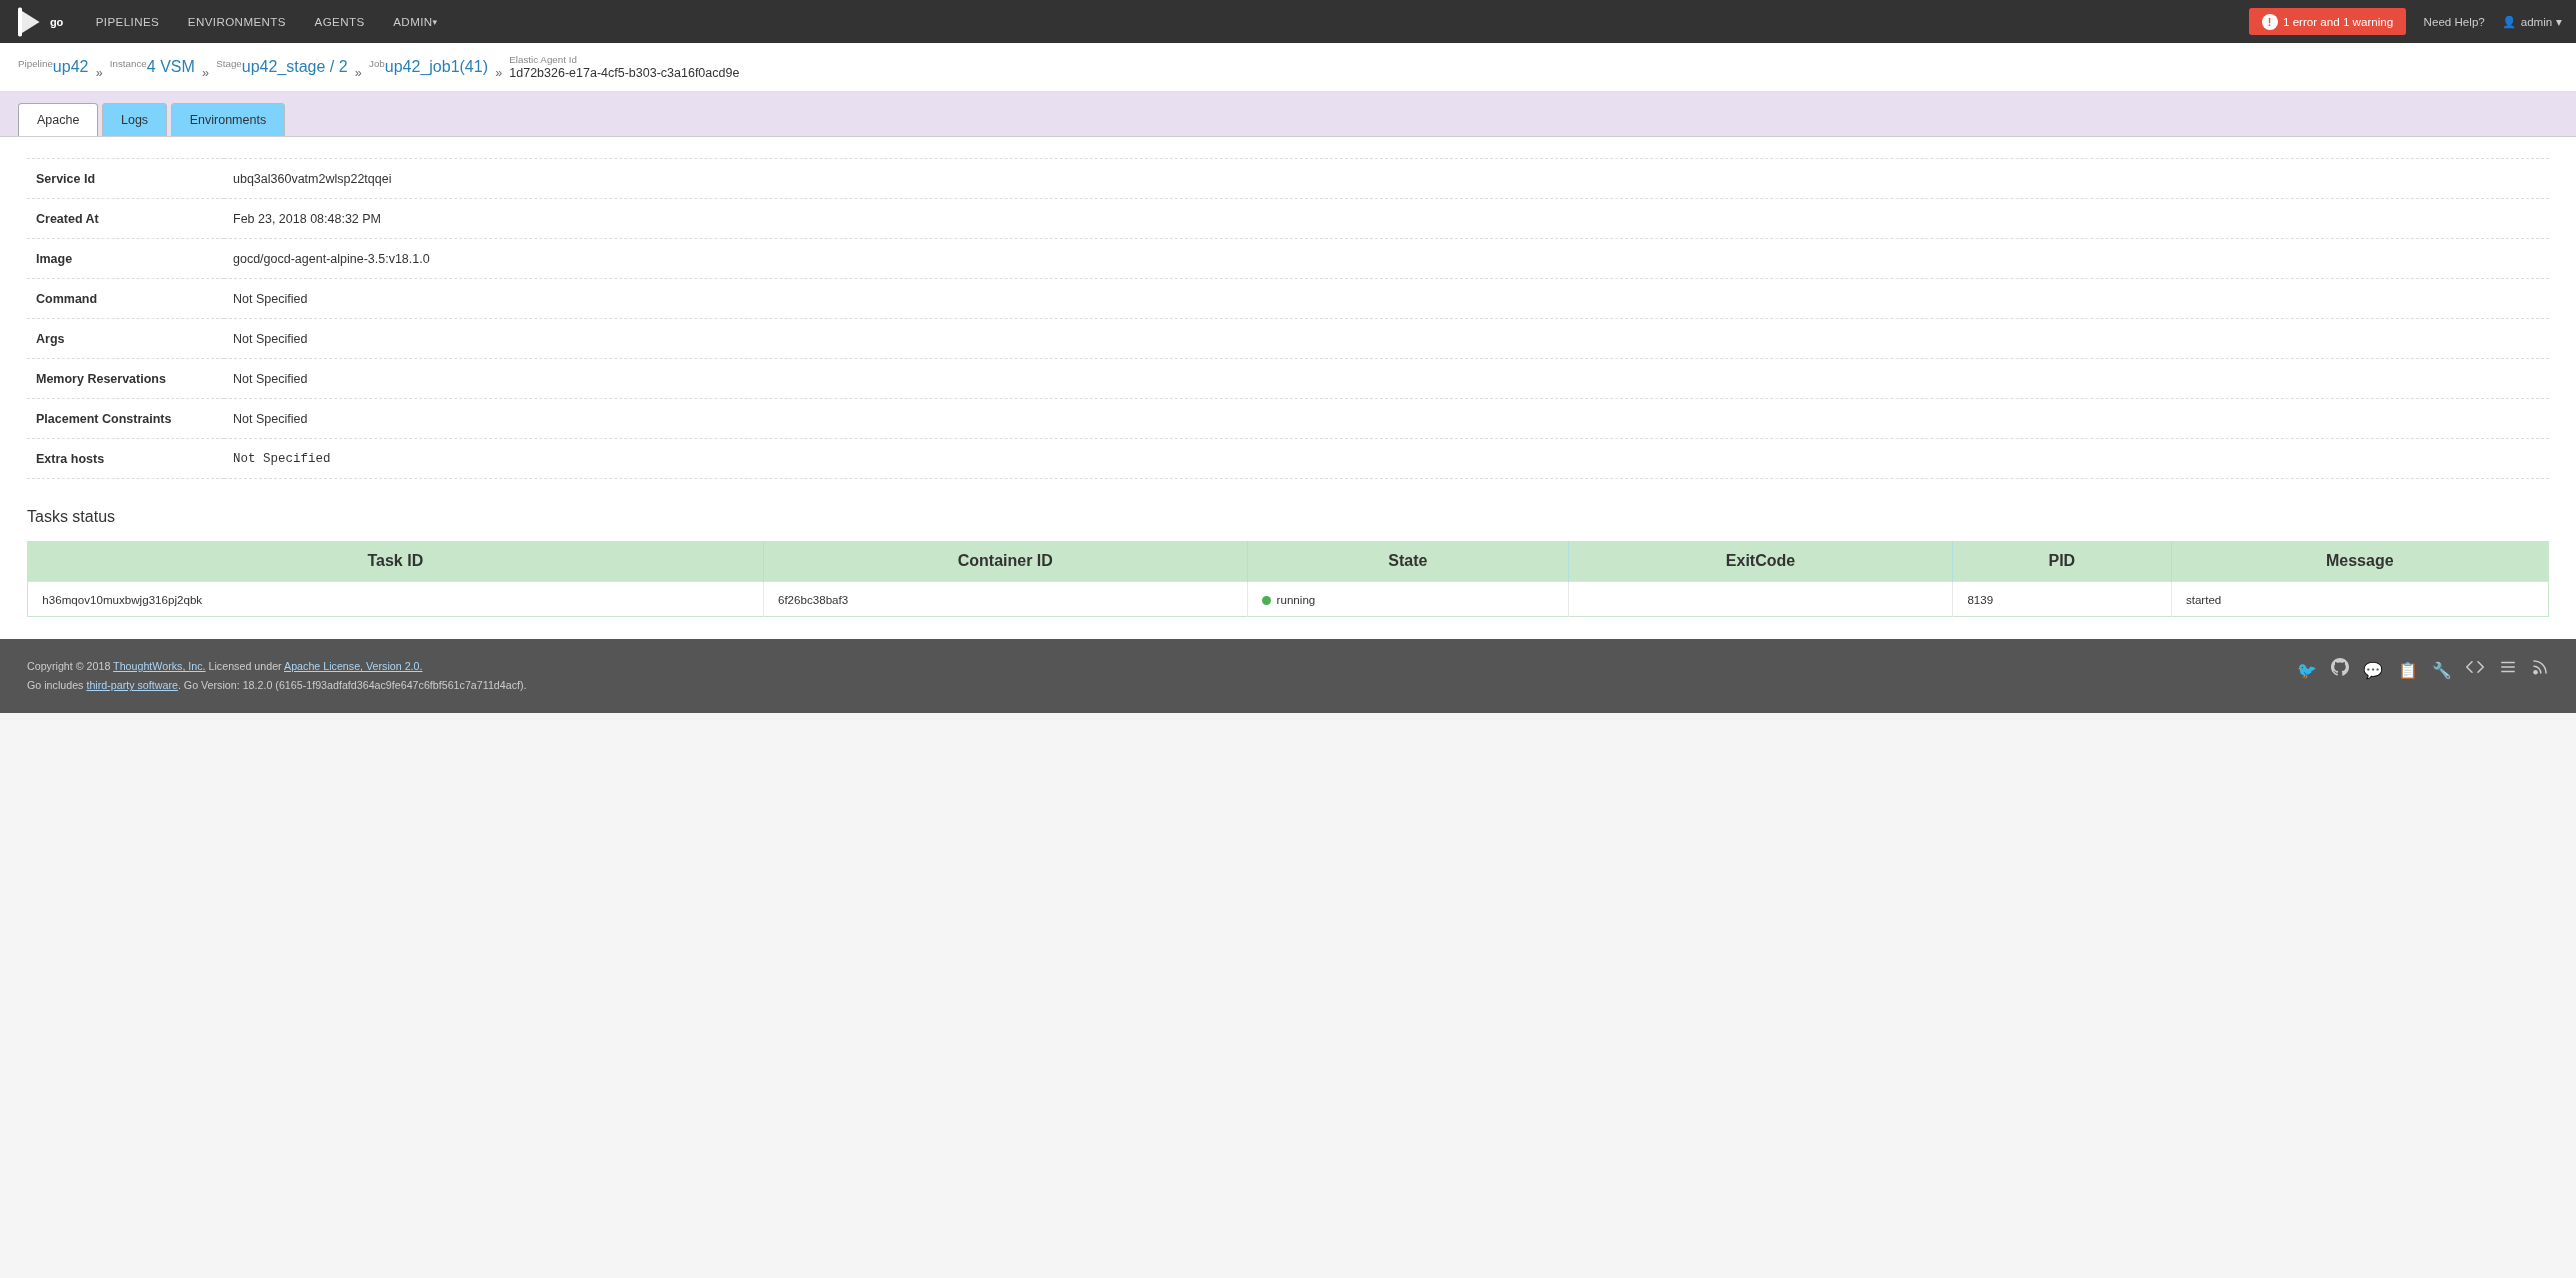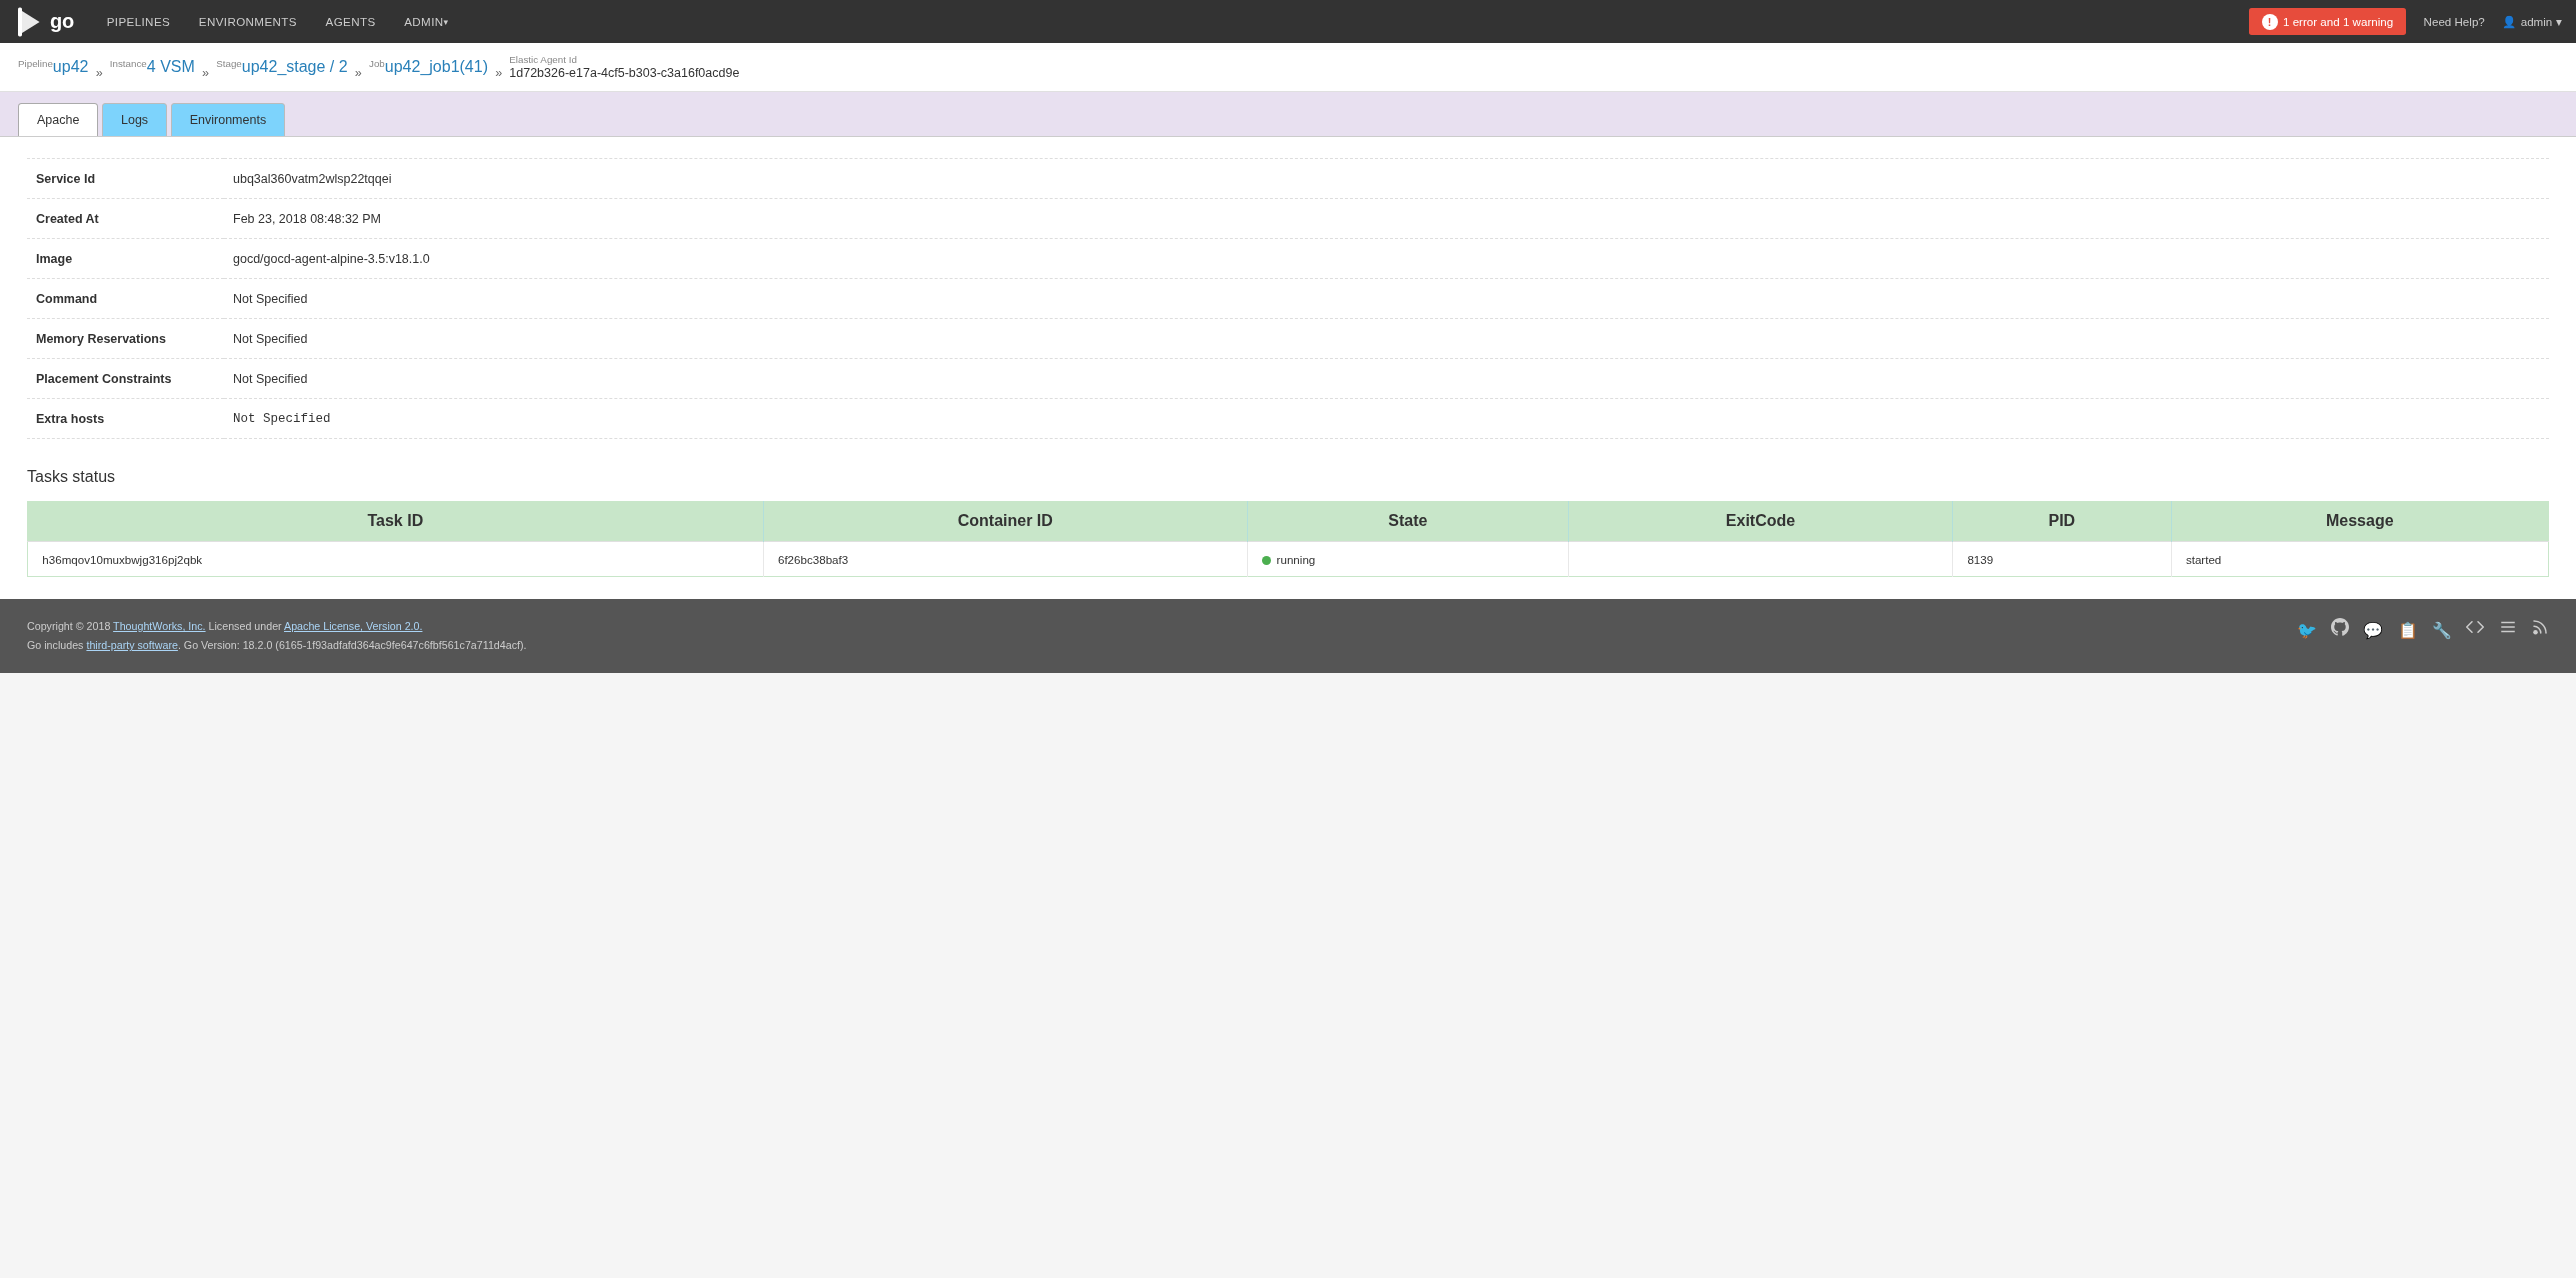--- a/index.html
+++ b/index.html
@@ -259,21 +259,21 @@
   </style>
 </head>
 <body>
 
 <nav class="navbar">
   <a class="navbar-brand" href="#">
     <svg viewBox="0 0 40 40" fill="none" xmlns="http://www.w3.org/2000/svg">
       <polygon points="8,5 32,20 8,35" fill="#fff" opacity="0.9"></polygon>
       <rect x="5" y="2" width="5" height="36" rx="2" fill="#fff"></rect>
     </svg>
-    <span style="color:#fff; font-weight:bold; font-size:20px; margin-left:3.6px;">go</span>
+    <span style="color:#fff; font-weight:bold; font-size:11px; margin-left:3.6px;">go</span>
   </a>
   <div class="nav-links">
     <a class="nav-link">PIPELINES</a>
     <a class="nav-link">ENVIRONMENTS</a>
     <a class="nav-link">AGENTS</a>
     <a class="nav-link has-arrow">ADMIN</a>
   </div>
   <div class="navbar-right">
     <div class="error-badge">
       <div class="alert-icon">!</div>
@@ -333,20 +333,24 @@
         <tr>
           <td>Created At</td>
           <td>Feb 23, 2018 08:48:32 PM</td>
         </tr>
         <tr>
           <td>Image</td>
           <td>gocd/gocd-agent-alpine-3.5:v18.1.0</td>
         </tr>
         <tr>
           <td>Command</td>
+          <td>Not Specified</td>
+        </tr>
+        <tr>
+          <td>Args</td>
           <td>Not Specified</td>
         </tr>
         <tr>
           <td>Memory Reservations</td>
           <td>Not Specified</td>
         </tr>
         <tr>
           <td>Placement Constraints</td>
           <td>Not Specified</td>
         </tr>

